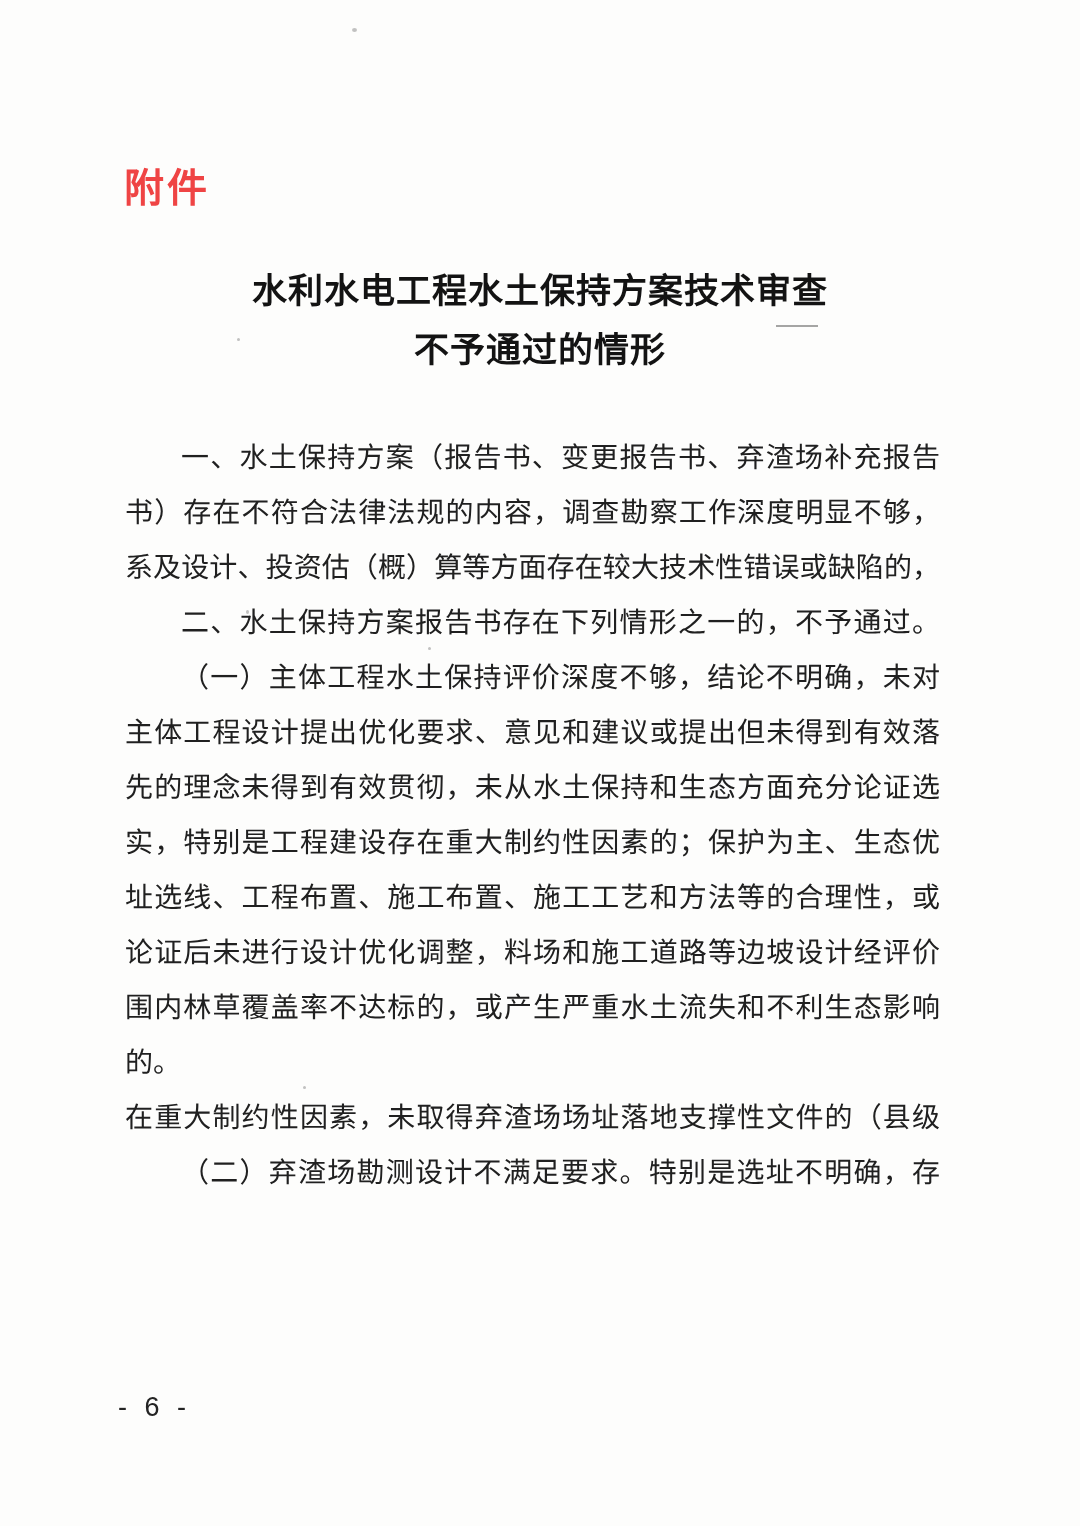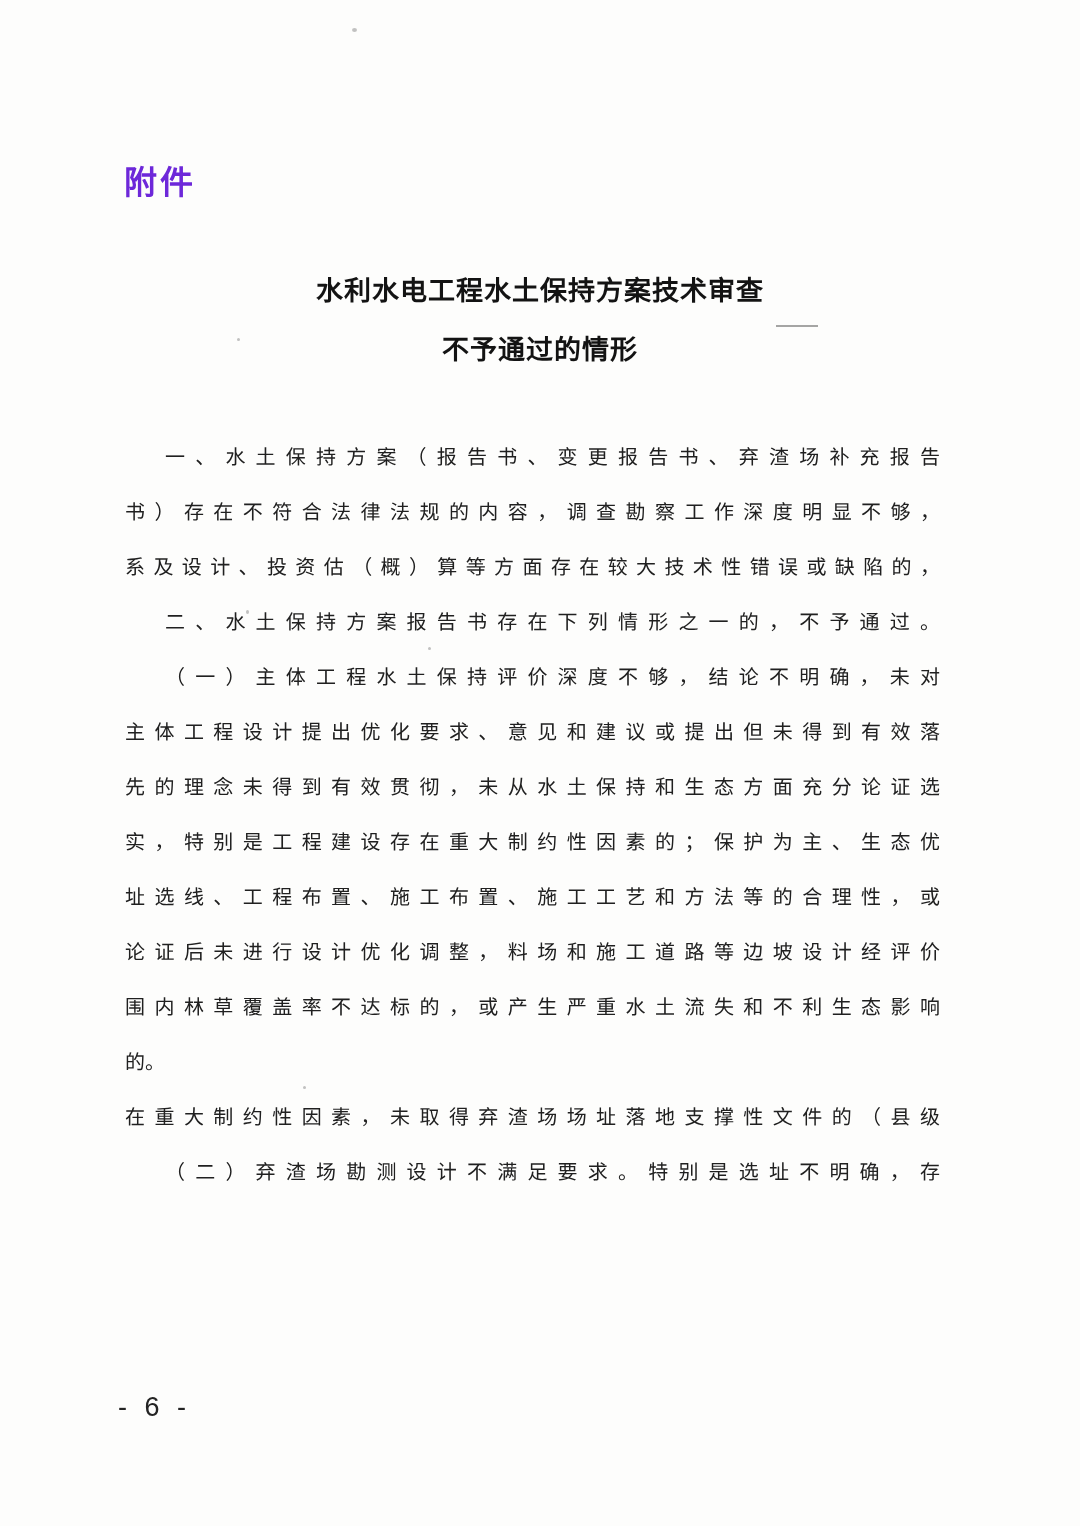--- a/index.html
+++ b/index.html
@@ -14,43 +14,43 @@
     background: #fdfdfc;
     overflow: hidden;
     font-family: "Liberation Serif", "DejaVu Serif", serif;
     color: #1e1e1e;
   }
   .attachment-label {
     position: absolute;
     top: 156px;
     left: 124px;
     font-family: "Liberation Sans", "DejaVu Sans", sans-serif;
-    font-size: 33px;
+    font-size: 40px;
     font-weight: 600;
     letter-spacing: 3px;
-    color: #6d28d9;
+    color: #ef4444;
   }
   .doc-title {
     position: absolute;
     top: 262px;
     left: 0;
     width: 100%;
     text-align: center;
     font-weight: bold;
-    font-size: 27px;
+    font-size: 35px;
     line-height: 59px;
     letter-spacing: 1px;
     color: #131313;
   }
   .doc-body {
     position: absolute;
     top: 430px;
     left: 125px;
     width: 815px;
-    font-size: 20px;
+    font-size: 28px;
     color: #202020;
   }
   .line {
     height: 55px;
     line-height: 55px;
   }
   .line.indent { text-indent: 2em; }
   .line.fill {
     text-align: justify;
     text-align-last: justify;

